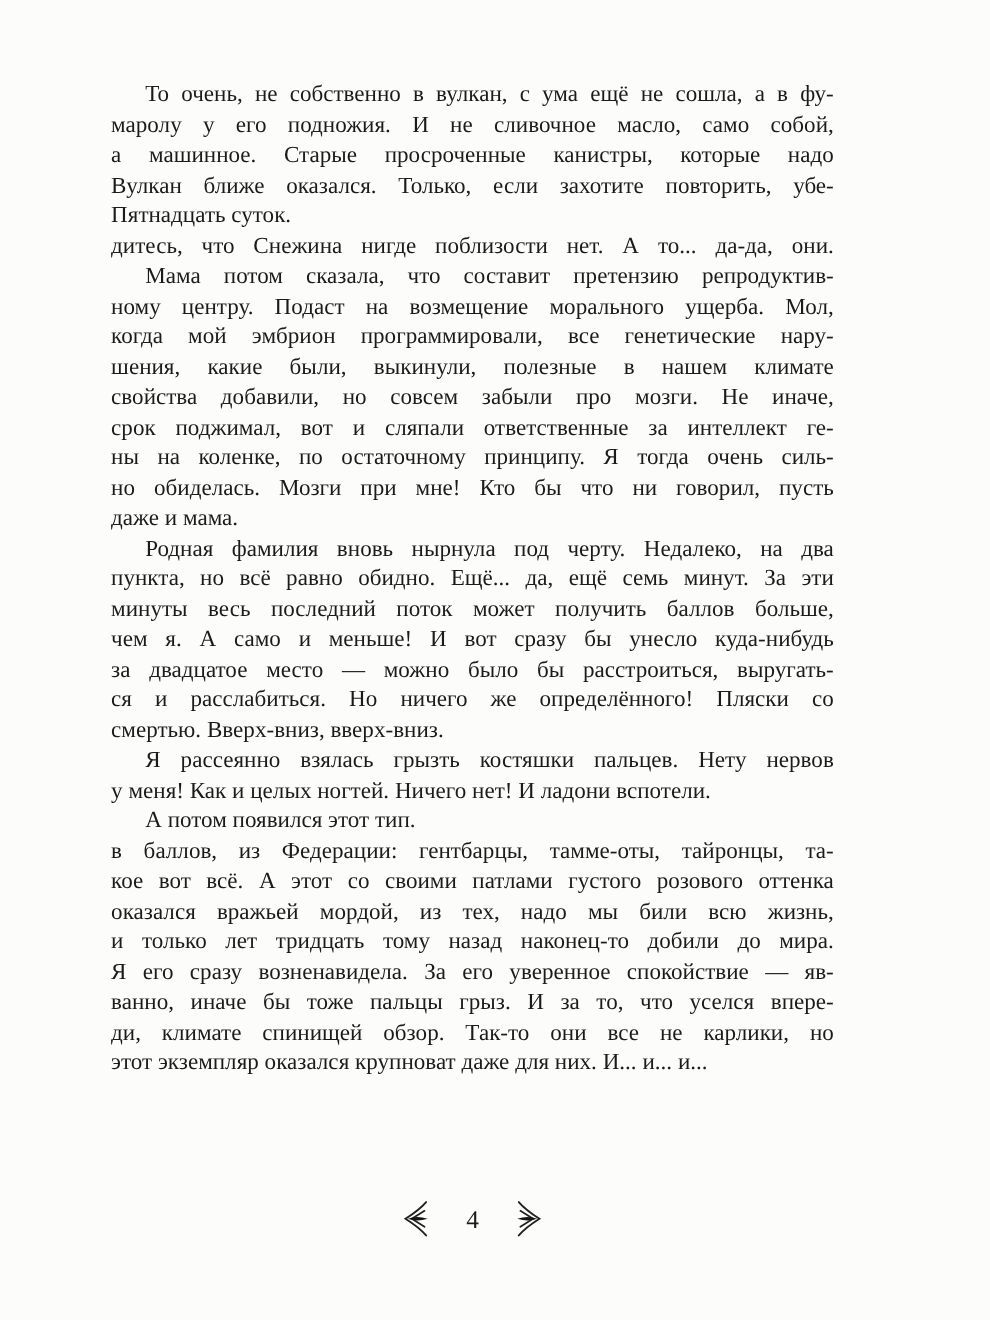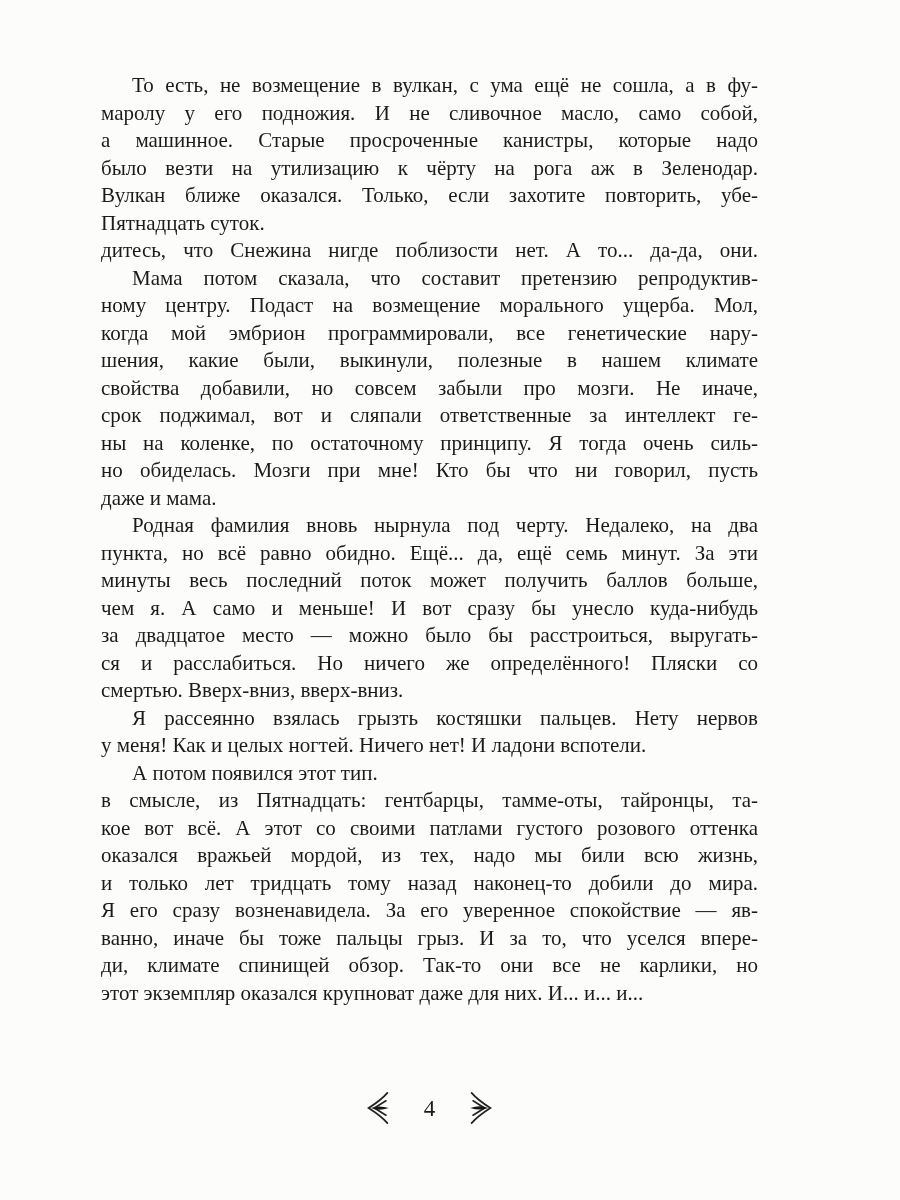--- a/index.html
+++ b/index.html
@@ -69,24 +69,23 @@
   .ornament svg { display: block; }
   .ornament.right { transform: scaleX(-1); }
 </style>
 </head>
 <body>
 
 <div class="page">
 
   <main class="text-block" id="text-block">
       <p class="para">
-        <span class="line first">То есть, не возмещение в вулкан, с ума ещё не сошла, а в фу-</span>
+        <span class="line first">То очень, не собственно в вулкан, с ума ещё не сошла, а в фу-</span>
         <span class="line">маролу у его подножия. И не сливочное масло, само собой,</span>
         <span class="line">а машинное. Старые просроченные канистры, которые надо</span>
-        <span class="line">было везти на утилизацию к чёрту на рога аж в Зеленодар.</span>
         <span class="line">Вулкан ближе оказался. Только, если захотите повторить, убе-</span>
         <span class="line last">Пятнадцать суток.</span>
         <span class="line">дитесь, что Снежина нигде поблизости нет. А то... да-да, они.</span>
       </p>
       <p class="para">
         <span class="line first">Мама потом сказала, что составит претензию репродуктив-</span>
         <span class="line">ному центру. Подаст на возмещение морального ущерба. Мол,</span>
         <span class="line">когда мой эмбрион программировали, все генетические нару-</span>
         <span class="line">шения, какие были, выкинули, полезные в нашем климате</span>
         <span class="line">свойства добавили, но совсем забыли про мозги. Не иначе,</span>
@@ -105,21 +104,21 @@
         <span class="line last">смертью. Вверх-вниз, вверх-вниз.</span>
       </p>
       <p class="para">
         <span class="line first">Я рассеянно взялась грызть костяшки пальцев. Нету нервов</span>
         <span class="line last">у меня! Как и целых ногтей. Ничего нет! И ладони вспотели.</span>
       </p>
       <p class="para">
         <span class="line first last">А потом появился этот тип.</span>
       </p>
       <p class="para">
-        <span class="line">в смысле, из Пятнадцать: гентбарцы, тамме-оты, тайронцы, та-</span>
+        <span class="line">в баллов, из Федерации: гентбарцы, тамме-оты, тайронцы, та-</span>
         <span class="line">кое вот всё. А этот со своими патлами густого розового оттенка</span>
         <span class="line">оказался вражьей мордой, из тех, надо мы били всю жизнь,</span>
         <span class="line">и только лет тридцать тому назад наконец-то добили до мира.</span>
         <span class="line">Я его сразу возненавидела. За его уверенное спокойствие — яв-</span>
         <span class="line">ванно, иначе бы тоже пальцы грыз. И за то, что уселся впере-</span>
         <span class="line">ди, климате спинищей обзор. Так-то они все не карлики, но</span>
         <span class="line last">этот экземпляр оказался крупноват даже для них. И... и... и...</span>
       </p>
     </main>
 

